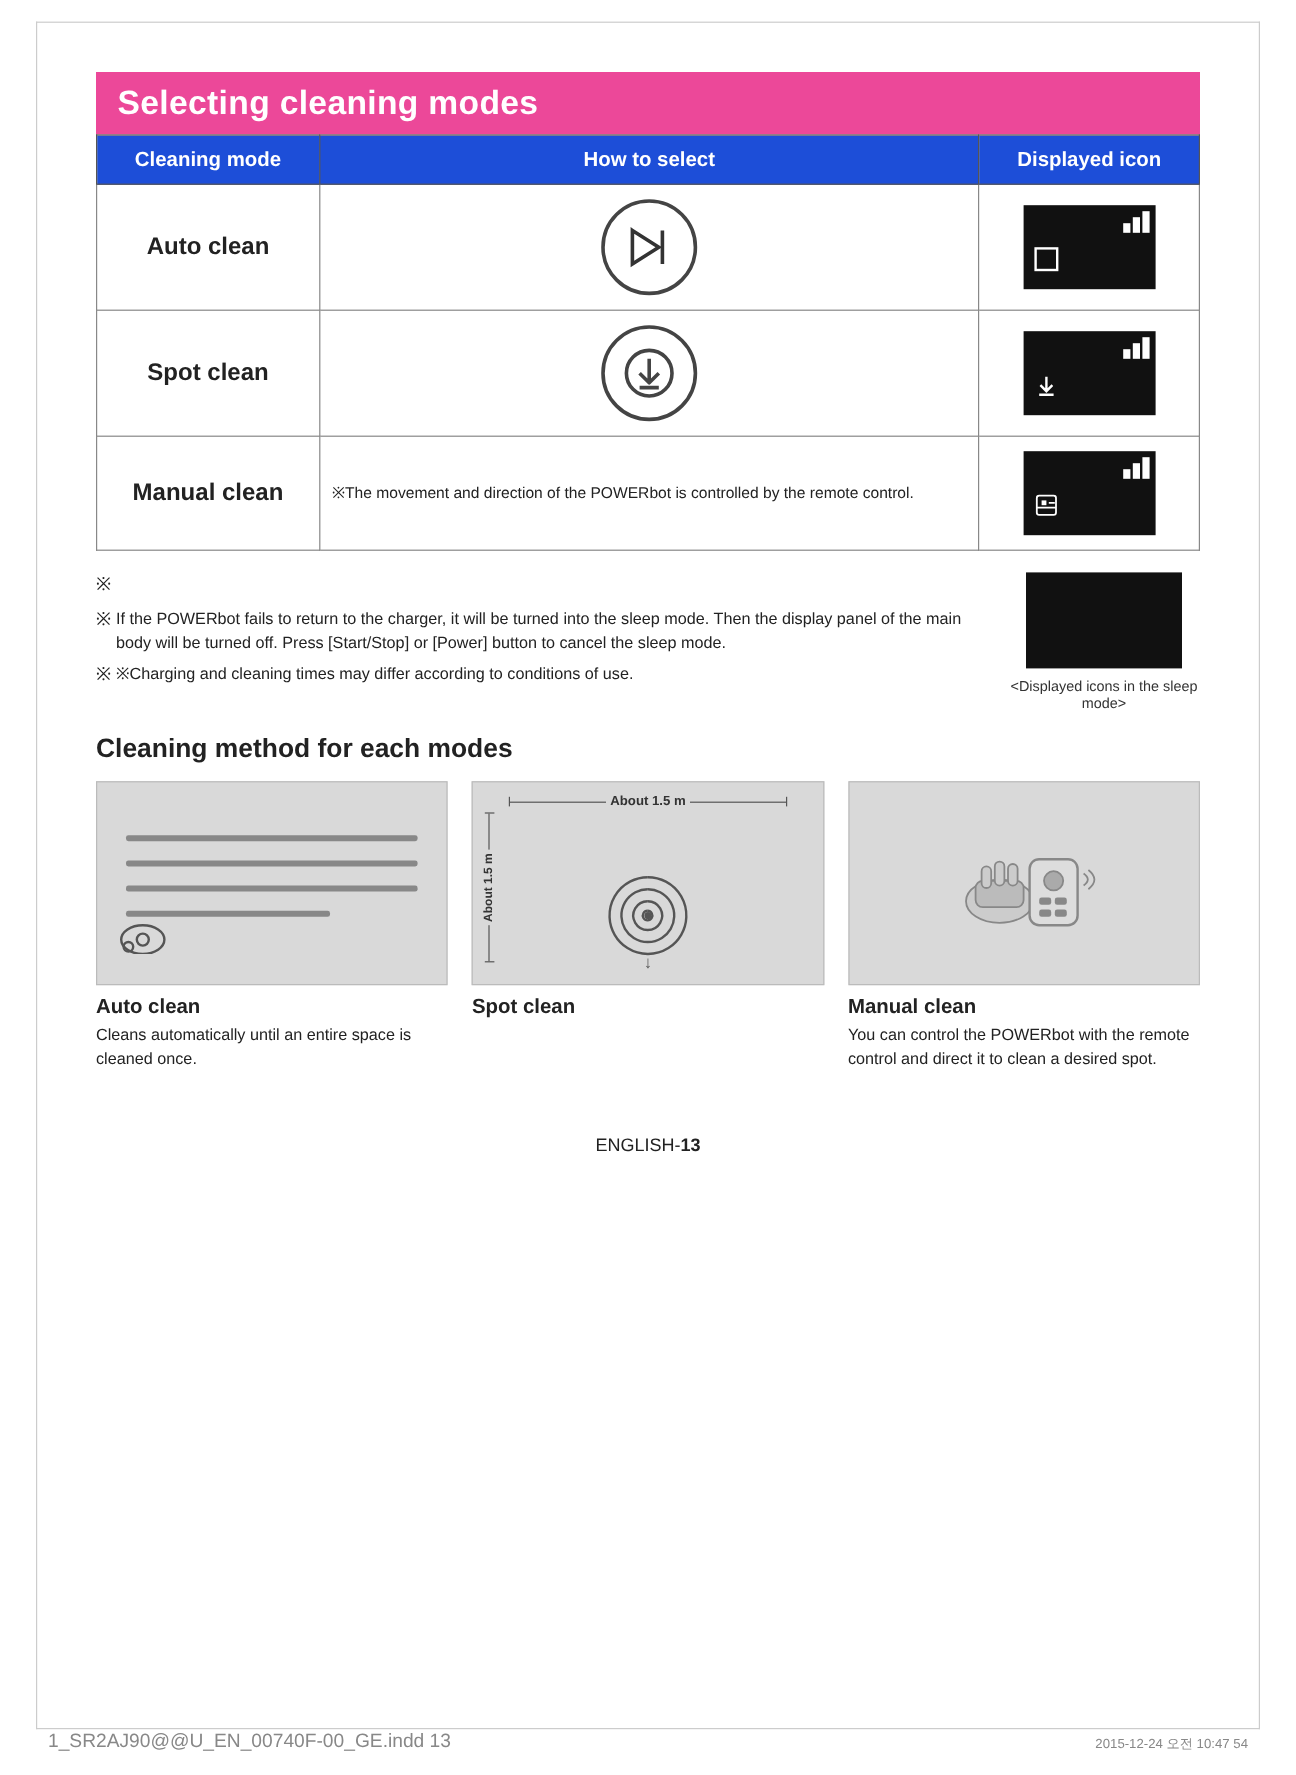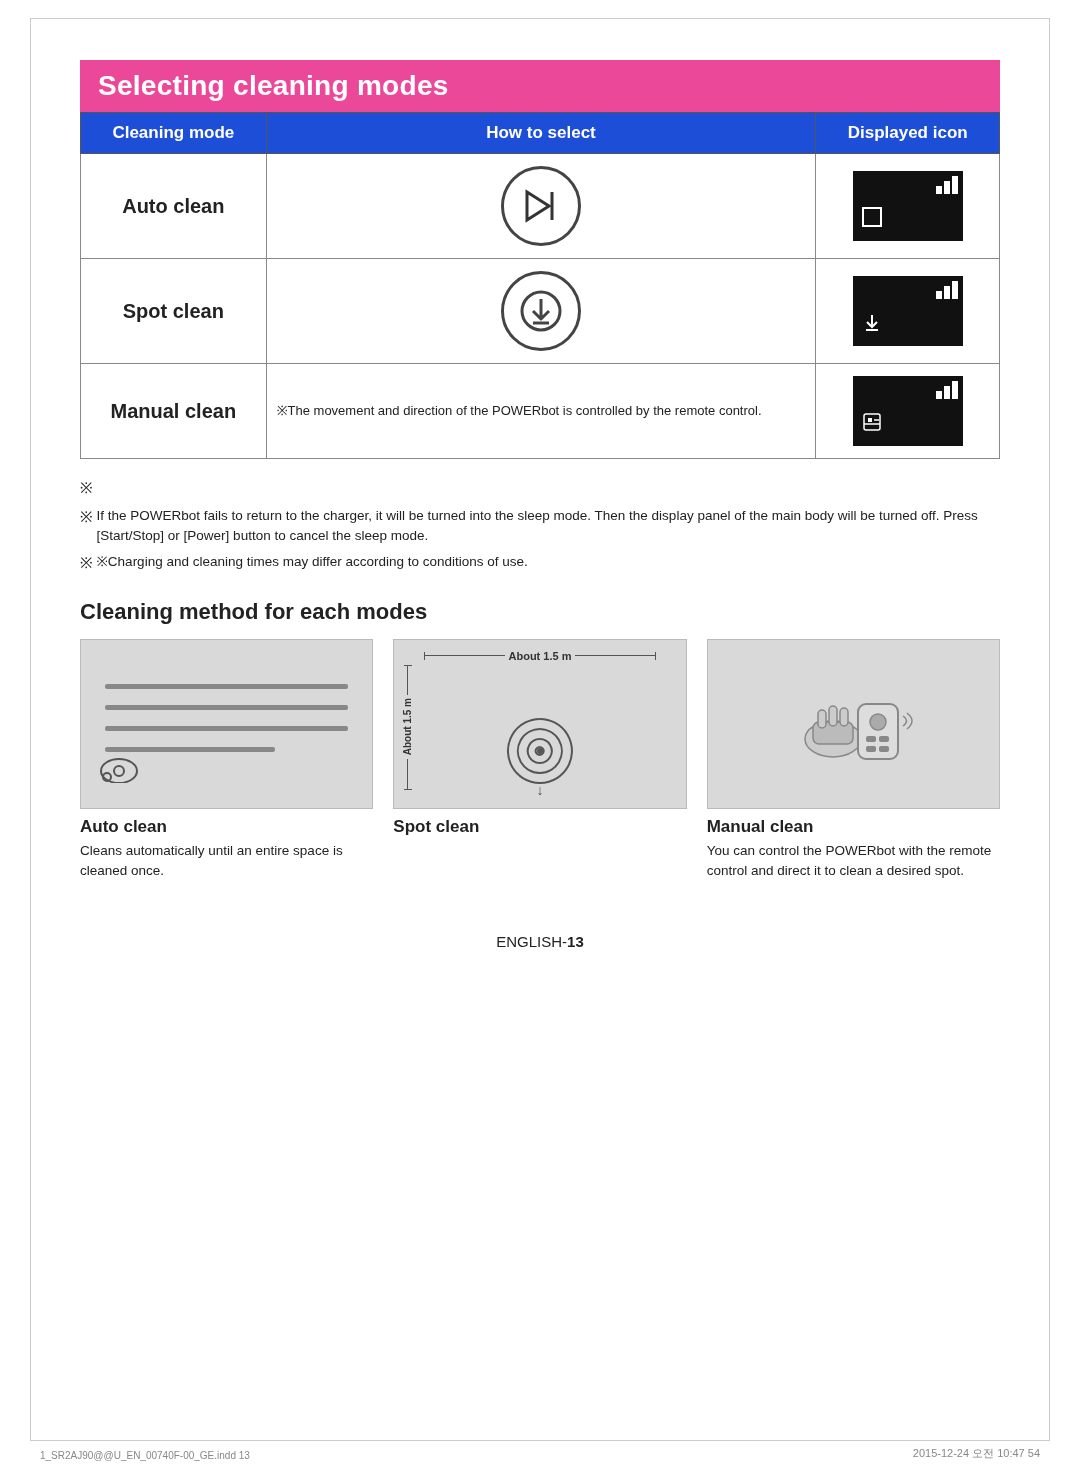--- a/index.html
+++ b/index.html
@@ -248,21 +248,21 @@
     .footer-text {
       text-align: center;
       font-size: 15px;
       margin-top: 52px;
       color: #222;
     }
     .footer-filename {
       position: absolute;
       bottom: 18px;
       left: 40px;
-      font-size: 10px;
+      font-size: 16px;
       color: #888;
       text-align: right;
     }
     .footer-date {
       position: absolute;
       bottom: 18px;
       right: 40px;
       font-size: 11px;
       color: #888;
     }
@@ -387,20 +387,24 @@
       <span class="note-marker">※</span>
     </div>
     <div class="note-line">
       <span class="note-marker">※</span>
       <span>If the POWERbot fails to return to the charger, it will be turned into the sleep mode. Then the display panel of the main body will be turned off. Press [Start/Stop] or [Power] button to cancel the sleep mode.</span>
     </div>
     <div class="note-line">
       <span class="note-marker">※</span>
       <span>※Charging and cleaning times may differ according to conditions of use.</span>
     </div>
+  </div>
+  <div class="notes-right">
+    <div class="sleep-box"></div>
+    <div class="sleep-caption">&lt;Displayed icons in the sleep mode&gt;</div>
   </div>
 </div>
 
 <div class="method-title">Cleaning method for each modes</div>
 
 <div class="method-grid">
 
   <div class="method-item">
     <div class="method-image method-image-auto">
       <div style="width:100%; padding: 18px 24px 30px 24px;">

